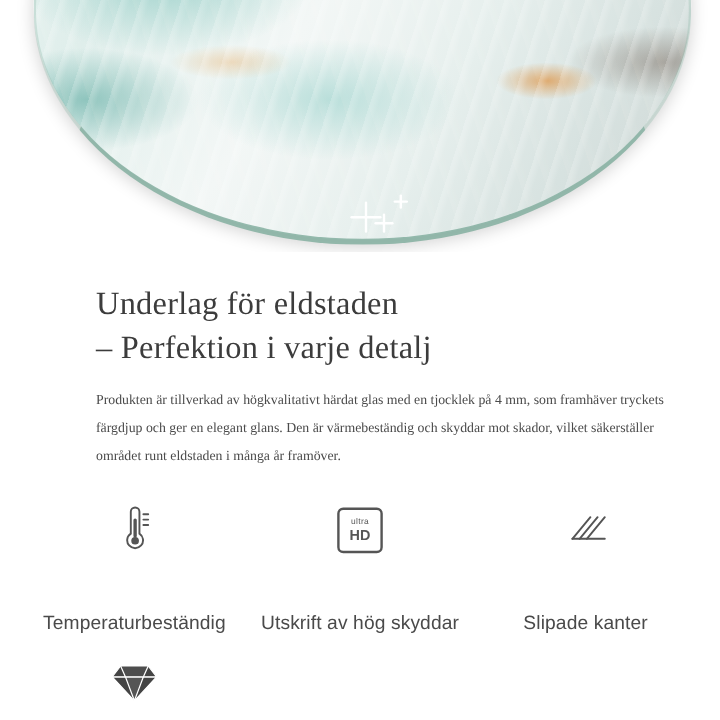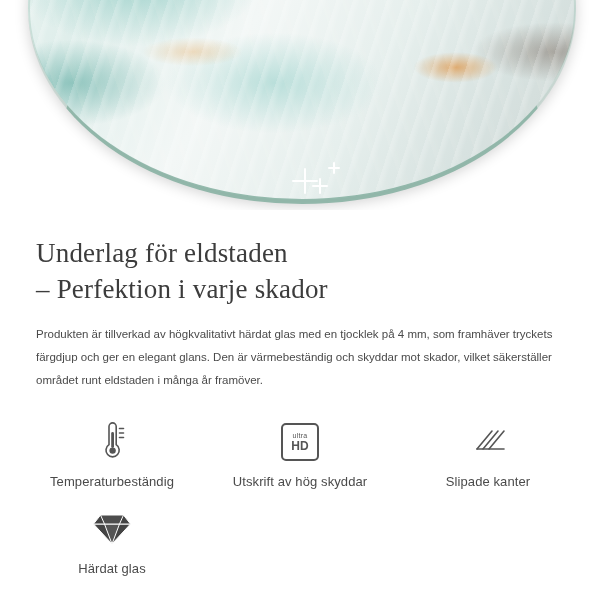--- a/index.html
+++ b/index.html
@@ -81,37 +81,39 @@
     position: absolute;
     background: #ffffff;
     border-radius: 2px;
   }
   .sparkle .v { width: 2px; height: 100%; left: 50%; margin-left: -1px; top: 0; }
   .sparkle .h { height: 2px; width: 100%; top: 50%; margin-top: -1px; left: 0; }
 
   
   .content {
     padding: 26px 36px 0 36px;
+    margin-left: 44px;
   }
   .title {
     font-family: "Liberation Serif", serif;
     font-size: 27px;
     line-height: 1.32;
     font-weight: 400;
     color: #3c3c3c;
     margin: 0 0 16px 0;
     letter-spacing: .2px;
   }
   .title .line { display: block; }
   .desc {
     font-size: 11.5px;
     line-height: 2.0;
     color: #4a4a4a;
     margin: 0;
     max-width: 520px;
+    font-family: Liberation Serif, serif;
   }
 
   
   .features {
     display: grid;
     grid-template-columns: repeat(3, 1fr);
     row-gap: 16px;
     padding: 26px 18px 0 18px;
   }
   .feature {
@@ -122,23 +124,24 @@
   }
   .feature-icon {
     width: 48px;
     height: 48px;
     display: flex;
     align-items: center;
     justify-content: center;
     margin-bottom: 8px;
   }
   .feature-label {
-    font-size: 13px;
+    font-size: 16px;
     color: #4a4a4a;
     letter-spacing: .1px;
+    margin-top: 37px;
   }
   .ultra-hd {
     width: 34px;
     height: 34px;
     border: 2px solid #555;
     border-radius: 5px;
     display: flex;
     flex-direction: column;
     align-items: center;
     justify-content: center;
@@ -164,21 +167,21 @@
   </div>
   <div class="sparkle" style="left:328px; top:162px; width:12px; height:12px;">
     <span class="v"></span>
       <span class="h"></span>
   </div>
 </div>
 
 <div class="content">
   <h1 class="title">
     <span class="line">Underlag för eldstaden</span>
-    <span class="line">– Perfektion i varje skador</span>
+    <span class="line">– Perfektion i varje detalj</span>
   </h1>
   <p class="desc">Produkten är tillverkad av högkvalitativt härdat glas med en tjocklek på 4 mm, som framhäver tryckets färgdjup och ger en elegant glans. Den är värmebeständig och skyddar mot skador, vilket säkerställer området runt eldstaden i många år framöver.</p>
 </div>
 
 <div class="features">
 
   <div class="feature">
     <div class="feature-icon">
       <svg width="40" height="44" viewBox="0 0 40 44" fill="none" stroke="#555" stroke-width="1.6" stroke-linecap="round">
         <path d="M17 6.5a3.6 3.6 0 0 1 7.2 0v18.2a6.6 6.6 0 1 1-7.2 0z"></path>

